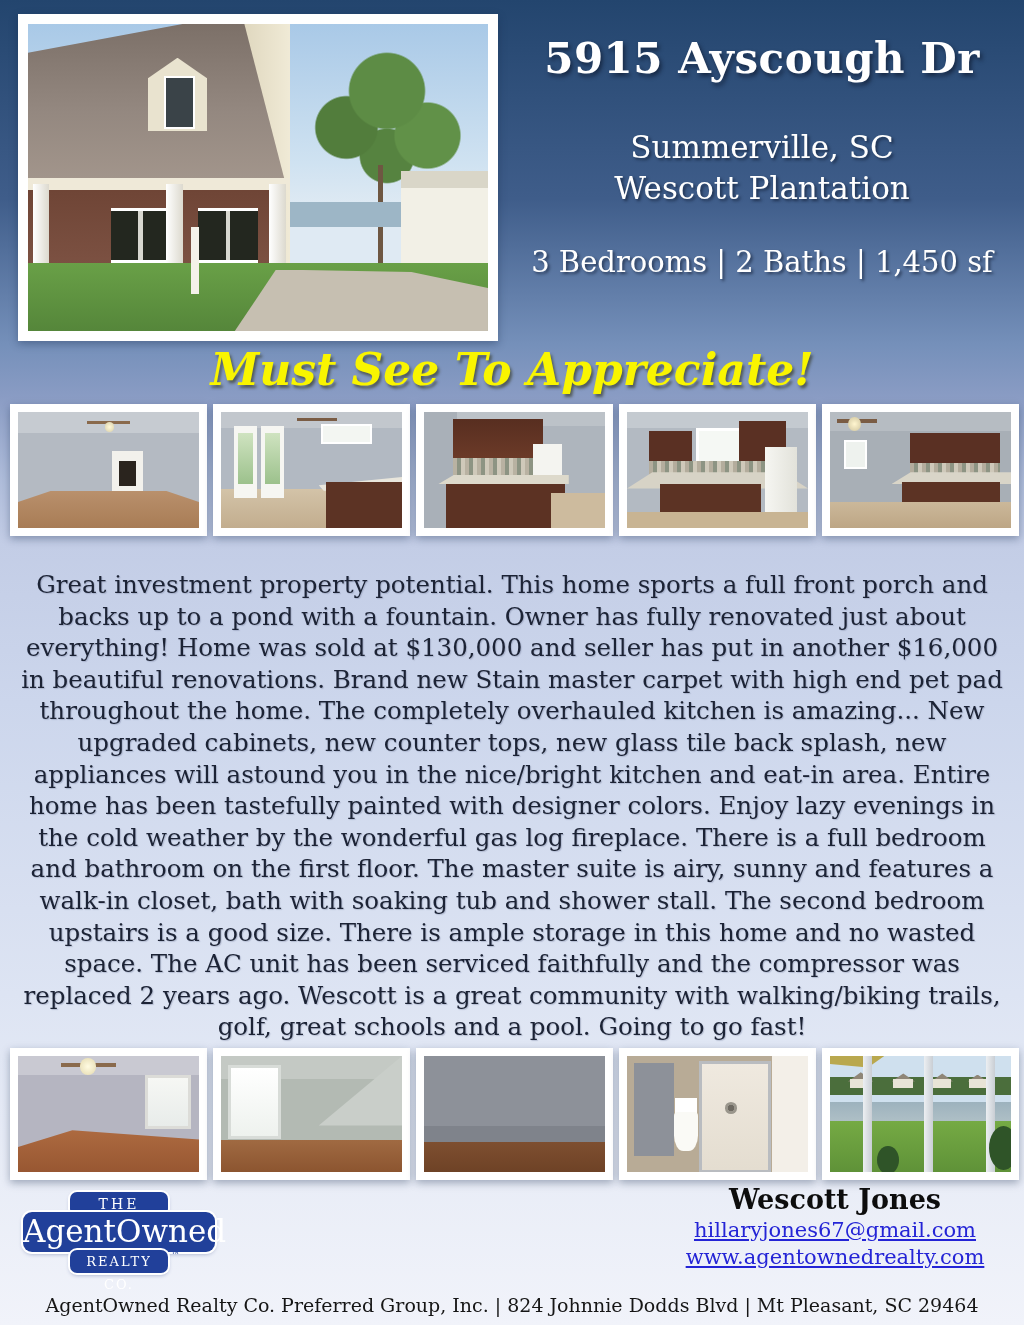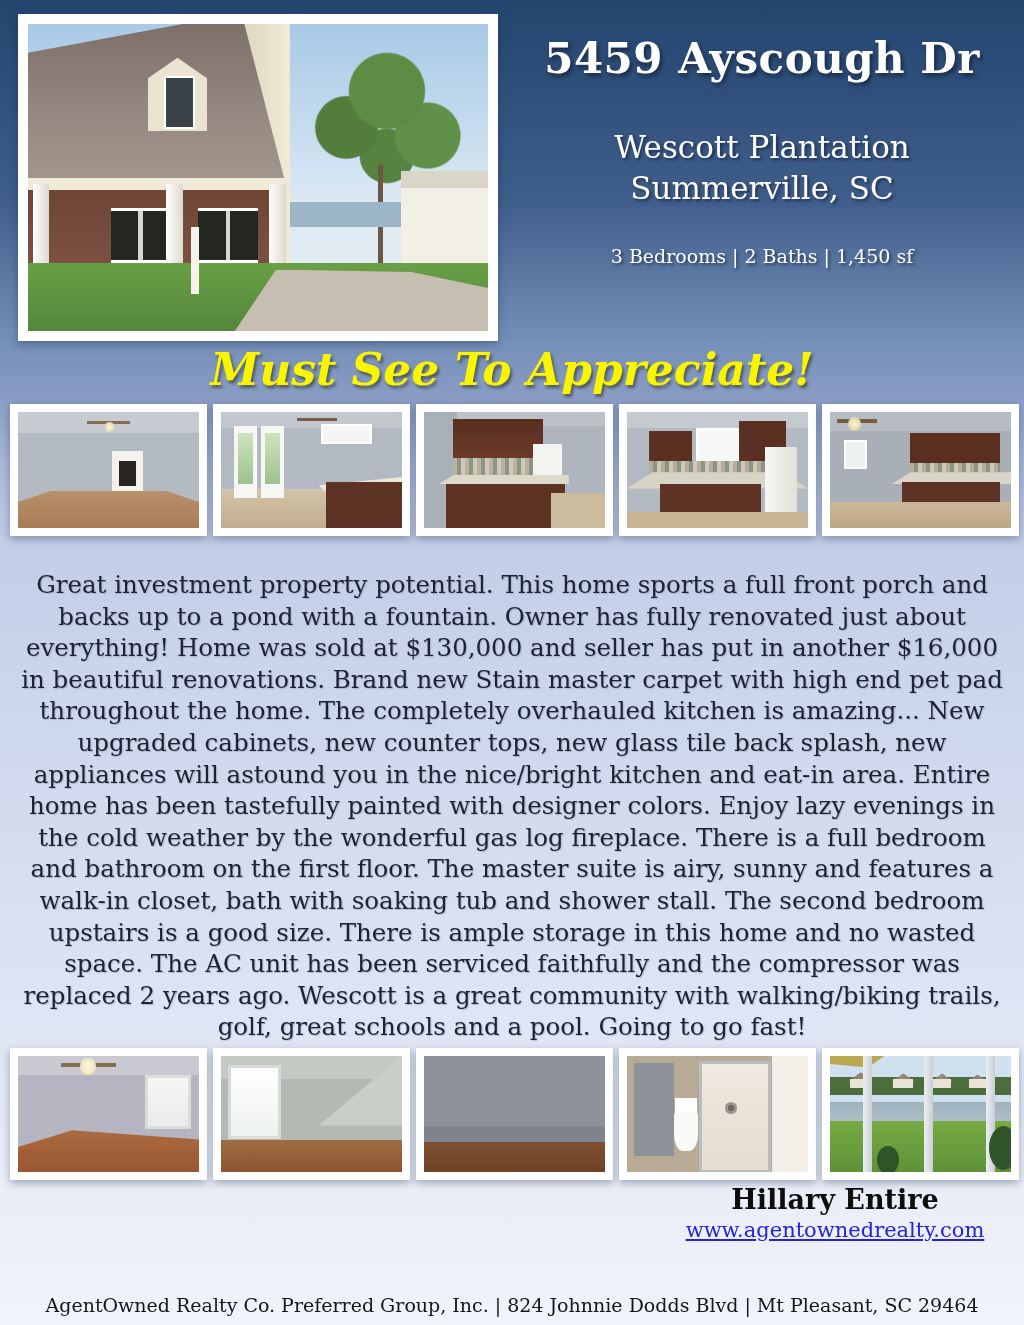--- a/index.html
+++ b/index.html
@@ -15,21 +15,21 @@
   
   .frame{position:absolute;background:#ffffff;box-shadow:0 3px 8px rgba(15,35,70,.35);}
   .hero-frame{left:18px;top:14px;width:460px;height:307px;padding:10px;}
   .thumb{width:181px;height:116px;padding:8px;}
   .scene{position:relative;width:100%;height:100%;overflow:hidden;}
   
   .header-block{position:absolute;left:500px;top:0;width:524px;text-align:center;color:#fff;}
   .addr{margin-top:34px;font-size:42px;font-weight:bold;letter-spacing:.5px;
         text-shadow:2px 3px 4px rgba(10,20,40,.65);}
   .sub{margin-top:44px;font-size:31px;line-height:41px;text-shadow:2px 2px 3px rgba(10,20,40,.6);}
-  .specs{margin-top:36px;font-size:19px;text-shadow:2px 2px 3px rgba(10,20,40,.6);}
+  .specs{margin-top:36px;font-size:29px;text-shadow:2px 2px 3px rgba(10,20,40,.6);}
   .tagline{position:absolute;left:0;top:344px;width:1024px;text-align:center;
         font-size:44px;font-style:italic;font-weight:bold;color:#f9f500;
         text-shadow:2px 3px 3px rgba(40,40,10,.55);}
   
   .descr{position:absolute;left:12px;top:569px;width:1000px;text-align:center;
         font-size:24.5px;line-height:31.6px;color:#1c2335;
         text-shadow:1px 1px 1px rgba(120,130,160,.4);}
   
   .logo{position:absolute;left:23px;top:1192px;width:200px;height:95px;}
   .lg-box{position:absolute;background:#21409a;color:#fff;text-align:center;
@@ -175,24 +175,24 @@
       <div class="s h-col h-c1"></div>
       <div class="s h-col h-c2"></div>
       <div class="s h-col h-c3"></div>
       <div class="s h-lawn"></div>
       <div class="s h-drive"></div>
       <div class="s h-sign"></div>
     </div>
   </div>
 
   <div class="header-block">
-    <div class="addr">5459 Ayscough Dr</div>
+    <div class="addr">5915 Ayscough Dr</div>
     <div class="sub">
+      <div>Summerville, SC</div>
       <div>Wescott Plantation</div>
-      <div>Summerville, SC</div>
     </div>
     <div class="specs">3 Bedrooms | 2 Baths | 1,450 sf</div>
   </div>
 
   <div class="tagline">Must See To Appreciate!</div>
 
   <div class="frame thumb" style="left:10px;top:404px;">
     <div class="scene sc1">
       <div class="s fan"></div>
       <div class="s fanlight"></div>
@@ -297,21 +297,28 @@
       <div class="s lawn"></div>
       <div class="s awning"></div>
       <div class="s post" style="left:18%;"></div>
       <div class="s post" style="left:52%;"></div>
       <div class="s post" style="left:86%;"></div>
       <div class="s bush" style="left:88%;top:60%;width:16%;height:38%;"></div>
       <div class="s bush" style="left:26%;top:78%;width:12%;height:24%;"></div>
     </div>
   </div>
 
+  <div class="logo">
+    <div class="lg-box lg-the">THE</div>
+    <div class="lg-box lg-main">AgentOwned</div>
+    <div class="lg-box lg-realty">REALTY CO.</div>
+    <div class="s lg-tm">™</div>
+  </div>
 
   <div class="contact">
-    <div class="c-name">Hillary Entire</div>
+    <div class="c-name">Wescott Jones</div>
+    <a class="c-link" href="#">hillaryjones67@gmail.com</a>
     <a class="c-link" href="#">www.agentownedrealty.com</a>
   </div>
 
   <div class="footer">AgentOwned Realty Co. Preferred Group, Inc. | 824 Johnnie Dodds Blvd | Mt Pleasant, SC 29464</div>
 
 </div>
 
 </body></html>

